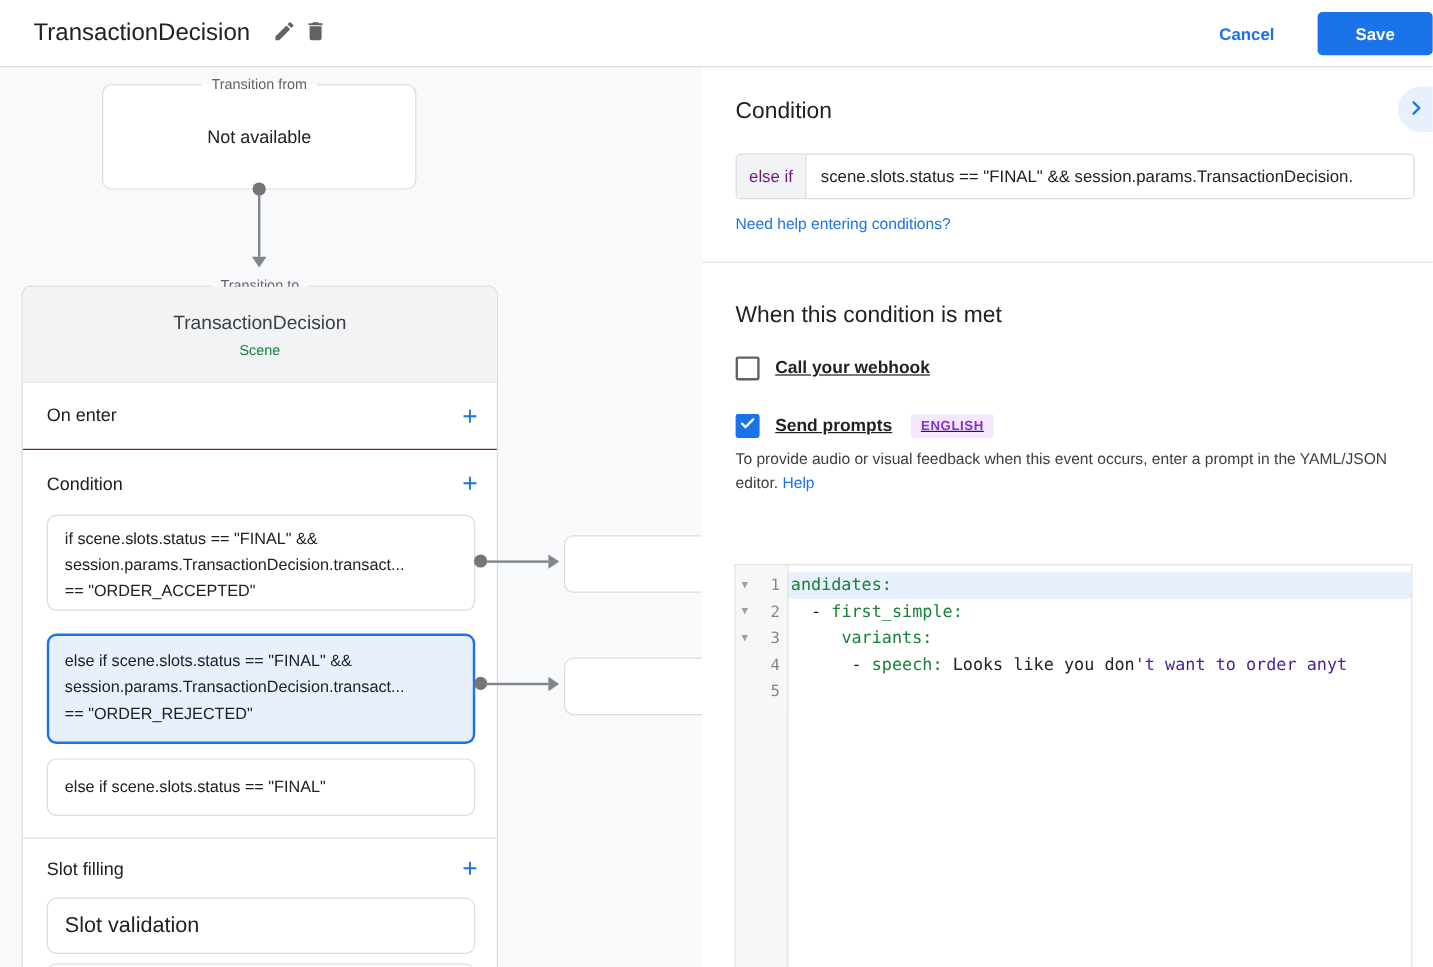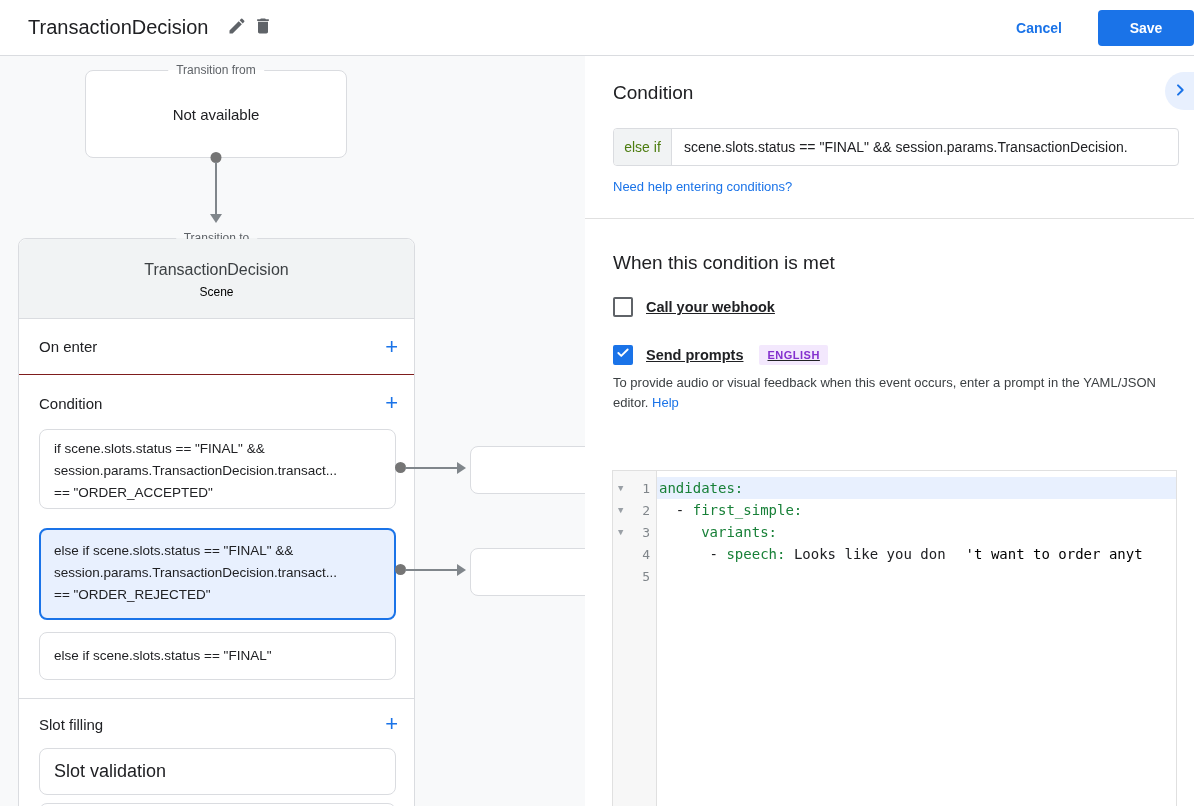--- a/index.html
+++ b/index.html
@@ -39,21 +39,21 @@
   .varrow-line { position:absolute; left:215px; top:106px; width:2px; height:52px; background:#80868b; }
   .varrow-head { position:absolute; left:210px; top:158px; width:0; height:0;
                  border-left:6px solid transparent; border-right:6px solid transparent;
                  border-top:9px solid #80868b; }
 
   .card { position:absolute; left:18px; top:182px; width:397px; height:596px; background:#fff;
           border:1px solid #dadce0; border-radius:8px; }
   .card-header { position:absolute; left:0; top:0; width:100%; height:80px; background:#f1f3f4;
                  border-bottom:1px solid #dadce0; border-radius:8px 8px 0 0; text-align:center; }
   .card-title { font-size:16px; color:#3c4043; margin-top:22px; }
-  .card-subtitle { font-size:12px; color:#000000; margin-top:6px; }
+  .card-subtitle { font-size:12px; color:#15803d; margin-top:6px; }
 
   .row-onenter { position:absolute; left:0; top:80px; width:100%; height:56px;
                  border-bottom:1px solid #7f1d1d; display:flex; align-items:center; }
   .section-label { font-size:15px; color:#202124; margin-left:20px; }
   .plus-btn { position:absolute; right:16px; background:none; border:none; color:#1a73e8;
               font-size:22px; font-weight:400; cursor:pointer; line-height:1; font-family:inherit; }
   .row-cond-head { position:absolute; left:0; top:148px; width:100%; height:32px;
                    display:flex; align-items:center; }
   .row-slot-head { position:absolute; left:0; top:468px; width:100%; height:34px;
                    display:flex; align-items:center; }
@@ -91,21 +91,21 @@
   .ph-1 { top:26px; }
   .ph-2 { top:196px; }
   .expand-pill { position:absolute; right:0; top:16px; width:29px; height:38px; background:#e8f0fe;
                  border:none; border-radius:19px 0 0 19px; cursor:pointer; display:flex;
                  align-items:center; justify-content:center; }
   .expand-pill svg { stroke:#1a73e8; }
 
   .cond-input { position:absolute; left:28px; top:72px; width:566px; height:38px;
                 border:1px solid #dadce0; border-radius:4px; display:flex; overflow:hidden; }
   .cond-prefix { width:58px; background:#f1f3f4; border-right:1px solid #dadce0; display:flex;
-                 align-items:center; justify-content:center; font-size:14px; color:#4d7c0f; }
+                 align-items:center; justify-content:center; font-size:14px; color:#701a75; }
   .cond-expr { flex:1; display:flex; align-items:center; padding:0 12px; font-size:14px;
                color:#202124; white-space:nowrap; overflow:hidden; }
   .link { color:#1a73e8; text-decoration:none; cursor:pointer; }
   .help-link { position:absolute; left:28px; top:123px; font-size:13px; }
   .panel-divider { position:absolute; left:0; top:162px; width:100%; height:1px; background:#e0e0e0; }
 
   .check-row { position:absolute; left:28px; display:flex; align-items:center;text-decoration:underline; }
   .cr-1 { top:241px; }
   .cr-2 { top:289px; }
   .checkbox { width:20px; height:20px; border:2px solid #5f6368; border-radius:2px; background:#fff;
@@ -133,21 +133,21 @@
                  height:22px; display:flex; align-items:center; position:relative; }
   .ed-gutter-bg { position:absolute; left:0; top:0; width:44px; height:100%; background:#f7f7f7;
                   border-right:1px solid #e0e0e0; }
   .fold { position:absolute; left:5px; font-size:9px; color:#9aa0a6; line-height:1; }
   .lnum { margin-left:auto; padding-right:6px; font-size:13px; color:#80868b; }
   .code-cell { flex:1; height:22px; white-space:pre; overflow:hidden; padding-left:2px;
                display:flex; align-items:center; }
   .ed-row.hl .code-cell { background:#e8f0fe; }
   .seg-key { color:#188038; }
   .seg-plain { color:#202124; }
-  .seg-string { color:#000000;margin-left:20px; }
+  .seg-string { color:#4c1d95; }
 </style>
 </head>
 <body>
 
 <div class="app">
 
   <header class="topbar">
     <h1>TransactionDecision</h1>
     <button class="icon-btn edit-btn">
       <span>

